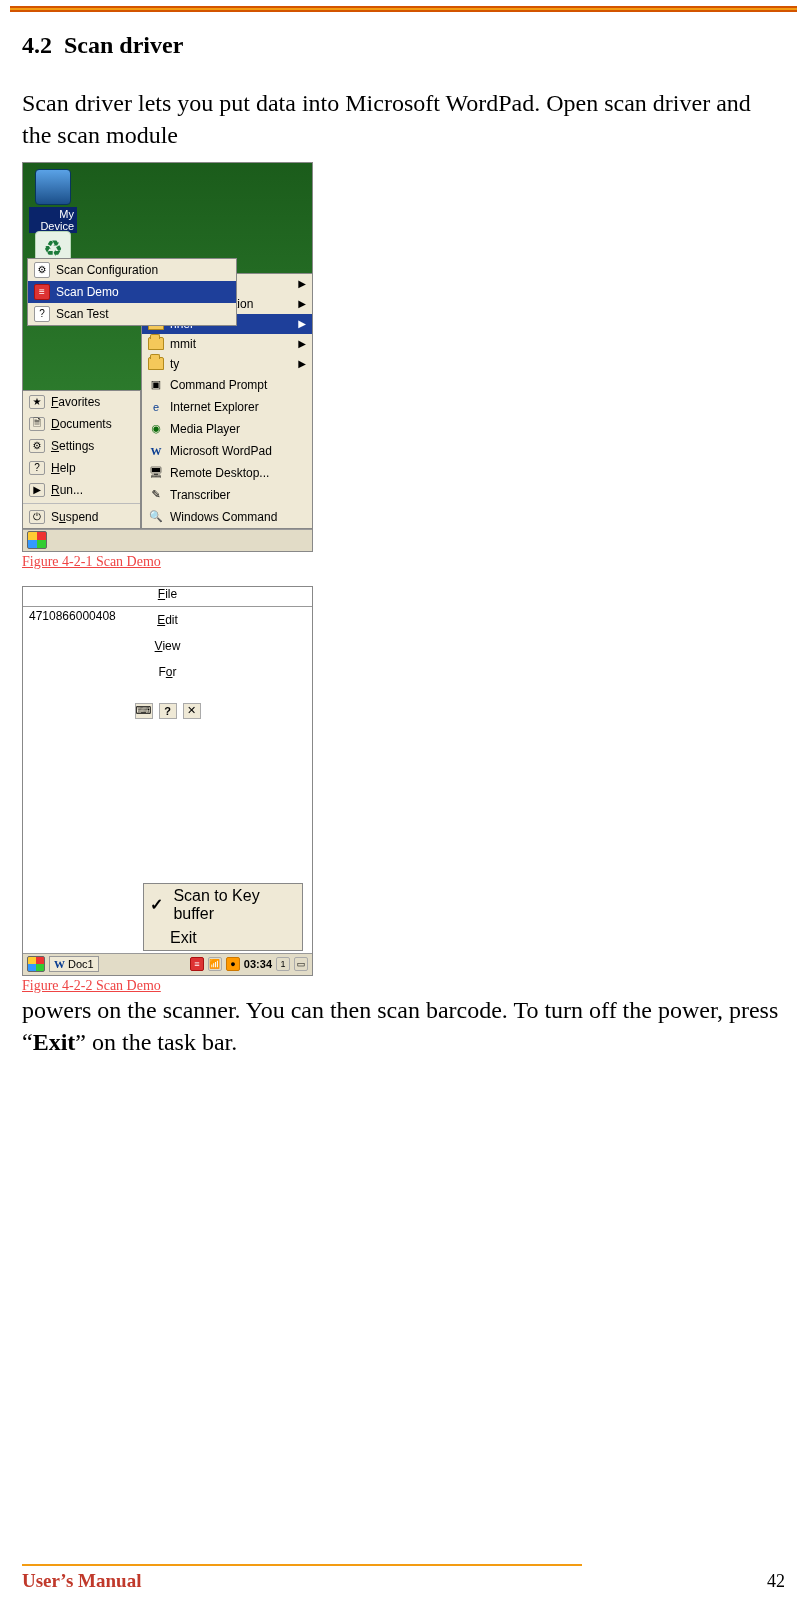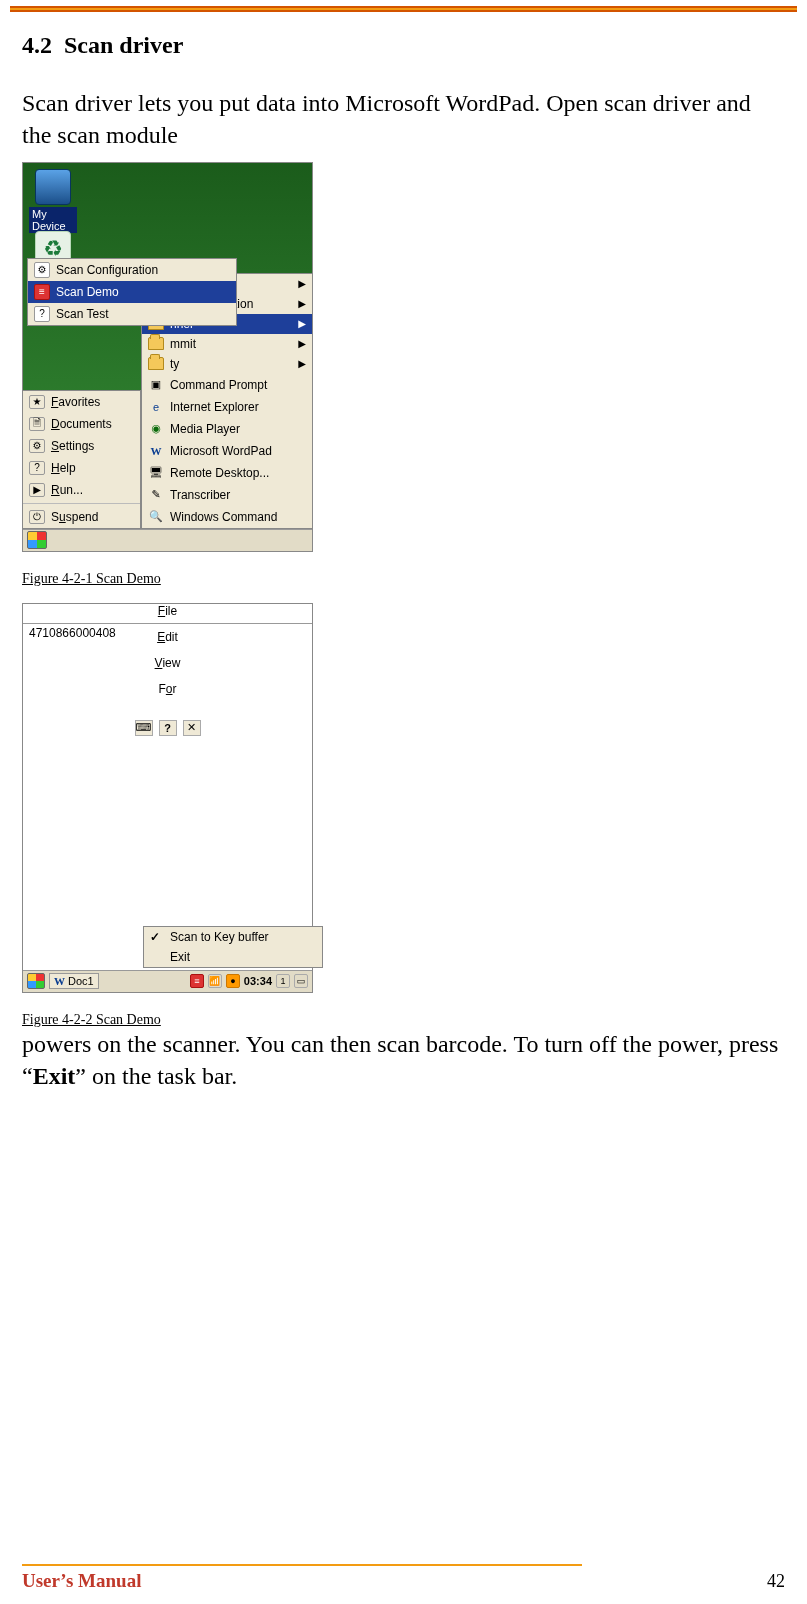--- a/index.html
+++ b/index.html
@@ -6,21 +6,21 @@
   html, body { width: 807px; background: #fff; font-family: "Times New Roman", serif; color: #000; }
   .page { width: 807px; min-height: 1604px; position: relative; padding: 0; }
   .top-rule { height: 6px; background: #f39c12; border-top: 2px solid #d35400; border-bottom: 2px solid #d35400; margin: 6px 10px 0 10px; }
   .content { padding: 20px 22px 0 22px; }
   h2.section { font-size: 24px; font-weight: bold; font-family: "Times New Roman", serif; margin-bottom: 28px; }
   p.body { font-size: 24px; line-height: 1.35; margin-bottom: 10px; }
   p.body .bold { font-weight: bold; }
   .figure { border: 1px solid #888; width: 291px; background: #efe9d6; font-family: Tahoma, sans-serif; font-size: 12px; }
   .figure1 { height: 390px; position: relative; overflow: hidden; }
   .desktop-bg { position: absolute; inset: 0; background: linear-gradient(180deg,#1b5c1b 0%, #2c7a2c 60%, #1b5c1b 100%); }
-  .desk-icon { position: absolute; width: 48px; text-align: left; font-size: 10px; color: #fff; }
+  .desk-icon { position: absolute; width: 48px; text-align: right; font-size: 10px; color: #fff; }
   .desk-icon .ic { width: 36px; height: 36px; margin: 0 auto 2px; border-radius: 4px; display:flex; align-items:center; justify-content:center; }
   .mydevice { left: 6px; top: 6px; }
   .mydevice .ic { background: linear-gradient(#5aa2e6,#1b4f8a); border:1px solid #08345f; }
   .mydevice .lbl { background:#0a246a; color:#fff; padding:1px 3px; display:inline-block; width:auto; font-size:11px; }
   .recycle { left: 6px; top: 68px; }
   .recycle .ic::before { content:"♻"; font-size:22px; color:#1b7a3a; }
   .recycle .ic { background: #e6f1e6; border:1px solid #b8d8b8; }
   .start-col { position:absolute; left:0; bottom:22px; width:118px; background:#efe9d6; border:1px solid #888; border-left:none; }
   .start-item { display:flex; align-items:center; gap:6px; padding:4px 6px; border-bottom:0; color:#000; }
   .start-item.sep { border-top:1px solid #bbb; margin-top:2px; padding-top:6px; }
@@ -34,29 +34,29 @@
   .cascade .row .folder::before { content:""; position:absolute; top:-4px; left:1px; width:8px; height:4px; background:#f4c85a; border:1px solid #b38a1e; border-bottom:none; border-radius:2px 2px 0 0; }
   .cascade .row .arrow { font-size:10px; }
   .cascade .row .appic { width:16px; height:16px; display:inline-flex; align-items:center; justify-content:center; font-size:11px; }
   .sub { position:absolute; left:4px; top:95px; width:210px; background:#efe9d6; border:1px solid #888; z-index:5; }
   .sub .row { display:flex; align-items:center; gap:6px; padding:3px 6px; }
   .sub .row.sel { background:#1e3f9a; color:#fff; }
   .sub .ic16 { width:16px; height:16px; display:inline-flex; align-items:center; justify-content:center; border:1px solid #999; border-radius:2px; font-size:10px; background:#fff; }
   .sub .ic16.red { background:#d33; color:#fff; border-color:#a11; }
   .taskbar { position:absolute; left:0; right:0; bottom:0; height:22px; background:#e2dcc7; border-top:1px solid #999; display:flex; align-items:center; }
   .taskbar .start { width:20px; height:18px; margin:0 4px; background: conic-gradient(#e33 0 90deg,#3c3 90deg 180deg,#39f 180deg 270deg,#fc3 270deg 360deg); border:1px solid #666; border-radius:2px; }
-  .caption-link { font-size: 14px; text-decoration: underline; color:#000000; margin-top: 19px; display:block; }
+  .caption-link { font-size: 14px; text-decoration: underline; color:#ef4444; margin-top: 2px; display:block; }
   .figure2 { height: 390px; position: relative; background:#fff; }
   .menubar { height:20px; border-bottom:1px solid #999; display:flex; align-items:center; gap:12px; padding:0 6px; font-family: Tahoma, sans-serif; font-size:12px;flex-direction:column; }
   .menubar .m .ul { text-decoration: underline; }
   .menubar .spacer { flex:1; }
   .menubar .btns { display:flex; gap:6px; align-items:center; }
   .menubar .btns span { width:18px; height:16px; display:inline-flex; align-items:center; justify-content:center; border:1px solid #aaa; font-size:11px; background:#efe9d6; }
   .doc-body { padding:2px 6px; font-size:12px; position:relative; height:308px; }
-  .ctx { position:absolute; left:120px; bottom:24px; width:180px; background:#efe9d6; border:1px solid #888; font-size:12px; }
+  .ctx { position:absolute; left:120px; bottom:24px; width:160px; background:#efe9d6; border:1px solid #888; font-size:16px; }
   .ctx .row { display:flex; align-items:center; gap:6px; padding:3px 6px; }
   .ctx .chk::before { content:"✓"; font-weight:bold; margin-right:4px; }
   .taskbar2 { position:absolute; left:0; right:0; bottom:0; height:22px; background:#e2dcc7; border-top:1px solid #999; display:flex; align-items:center; gap:4px; padding:0 4px; font-size:11px; }
   .taskbar2 .tab { border:1px solid #999; padding:1px 4px; background:#efe9d6; display:flex; align-items:center; gap:3px; }
   .taskbar2 .w { color:#0a3d91; font-weight:bold; font-family:Georgia,serif; }
   .taskbar2 .tray { margin-left:auto; display:flex; align-items:center; gap:4px; }
   .taskbar2 .clock { font-weight:bold; }
   .taskbar2 .tray .ticon { width:14px; height:14px; border:1px solid #aaa; border-radius:2px; display:inline-flex; align-items:center; justify-content:center; font-size:9px; }
   .footer { position:absolute; left:22px; right:22px; bottom:18px; }
   .footer-rule { height:2px; background:#f39c12; margin-bottom:4px; width: 560px; }

